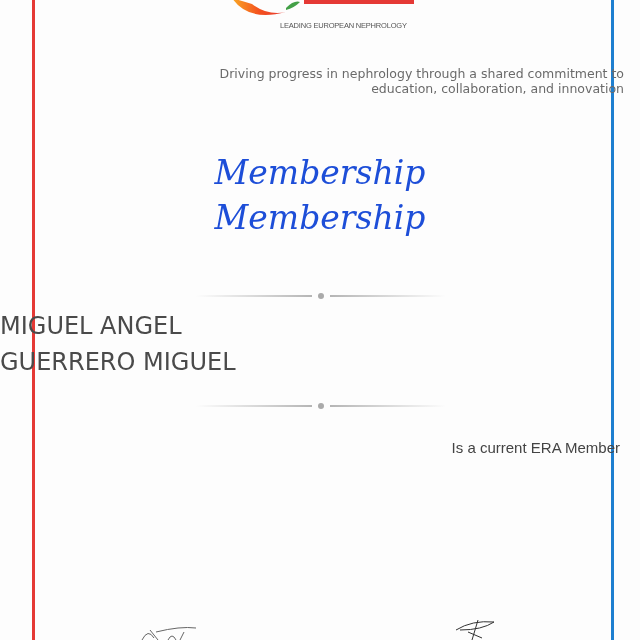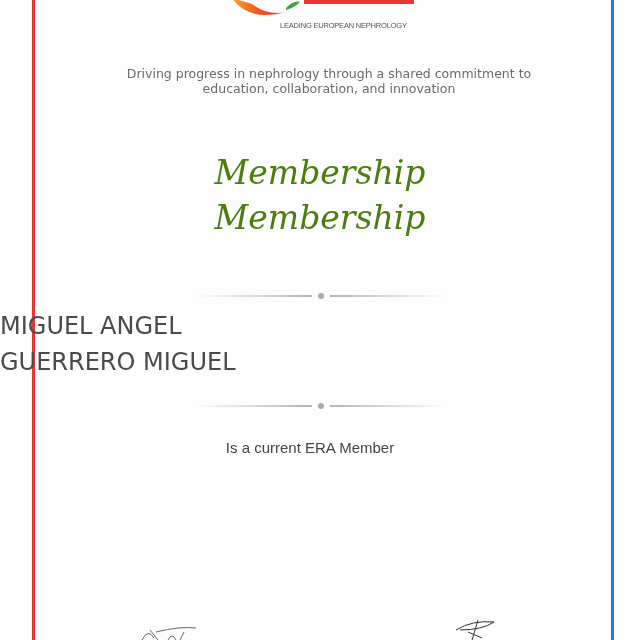--- a/index.html
+++ b/index.html
@@ -1,28 +1,28 @@
 <!DOCTYPE html>
 <html><head>
 <meta charset="utf-8">
 <style>
   html, body { margin:0; padding:0; }
   body { width:640px; height:640px; background:#fdfdfd; position:relative; overflow:hidden; font-family:"Liberation Sans", sans-serif; }
   .border-left { position:absolute; left:32px; top:0; width:3px; height:640px; background:#e53935; }
   .border-right { position:absolute; left:611px; top:0; width:3px; height:640px; background:#1e7fd0; }
   .logo { position:absolute; left:228px; top:-22px; width:200px; height:44px; }
   .logo-sub { position:absolute; left:280px; top:21px; font-size:7.5px; color:#555; letter-spacing:-0.2px; font-family:"Liberation Sans", sans-serif; white-space:nowrap; }
-  .tagline { position:absolute; left:0; width:624px; top:66px; text-align:center; font-size:12.5px; line-height:15px; color:#6a6a6a; font-family:"DejaVu Sans", sans-serif;padding-left:17px; }
-  .title { position:absolute; left:0; width:640px; top:150px; text-align:center; font-family:"DejaVu Serif", serif; font-style:italic; font-size:33px; line-height:45px; color:#4d7c0f; }
+  .tagline { position:absolute; left:0; width:624px; top:66px; text-align:right; font-size:12.5px; line-height:15px; color:#6a6a6a; font-family:"DejaVu Sans", sans-serif; }
+  .title { position:absolute; left:0; width:640px; top:150px; text-align:center; font-family:"DejaVu Serif", serif; font-style:italic; font-size:33px; line-height:45px; color:#1d4ed8; }
   .divider { position:absolute; left:196px; width:250px; height:10px; }
   .divider .line-l { position:absolute; left:0; top:4px; width:116px; height:2px; background:linear-gradient(to right, rgba(180,180,180,0), #b5b5b5); }
   .divider .line-r { position:absolute; right:0; top:4px; width:116px; height:2px; background:linear-gradient(to left, rgba(180,180,180,0), #b5b5b5); }
   .divider .dot { position:absolute; left:122px; top:2px; width:6px; height:6px; border-radius:50%; background:#aaa; }
   .name { position:absolute; left:0; width:640px; top:308px; text-align:left; font-family:"DejaVu Sans", sans-serif; font-size:24px; line-height:36px; color:#4a4a4a; }
-  .status { position:absolute; left:0; width:620px; top:439px; text-align:center; font-size:15px; color:#444; font-family:"Liberation Sans", sans-serif; }
+  .status { position:absolute; left:0; width:620px; top:439px; text-align:right; font-size:15px; color:#444; font-family:"Liberation Sans", sans-serif; }
   .sig { position:absolute; }
 </style>
 </head>
 <body>
 
 <div class="border-left"></div>
 <div class="border-right"></div>
 
 <div>
   <svg class="logo" viewBox="0 0 200 44">

